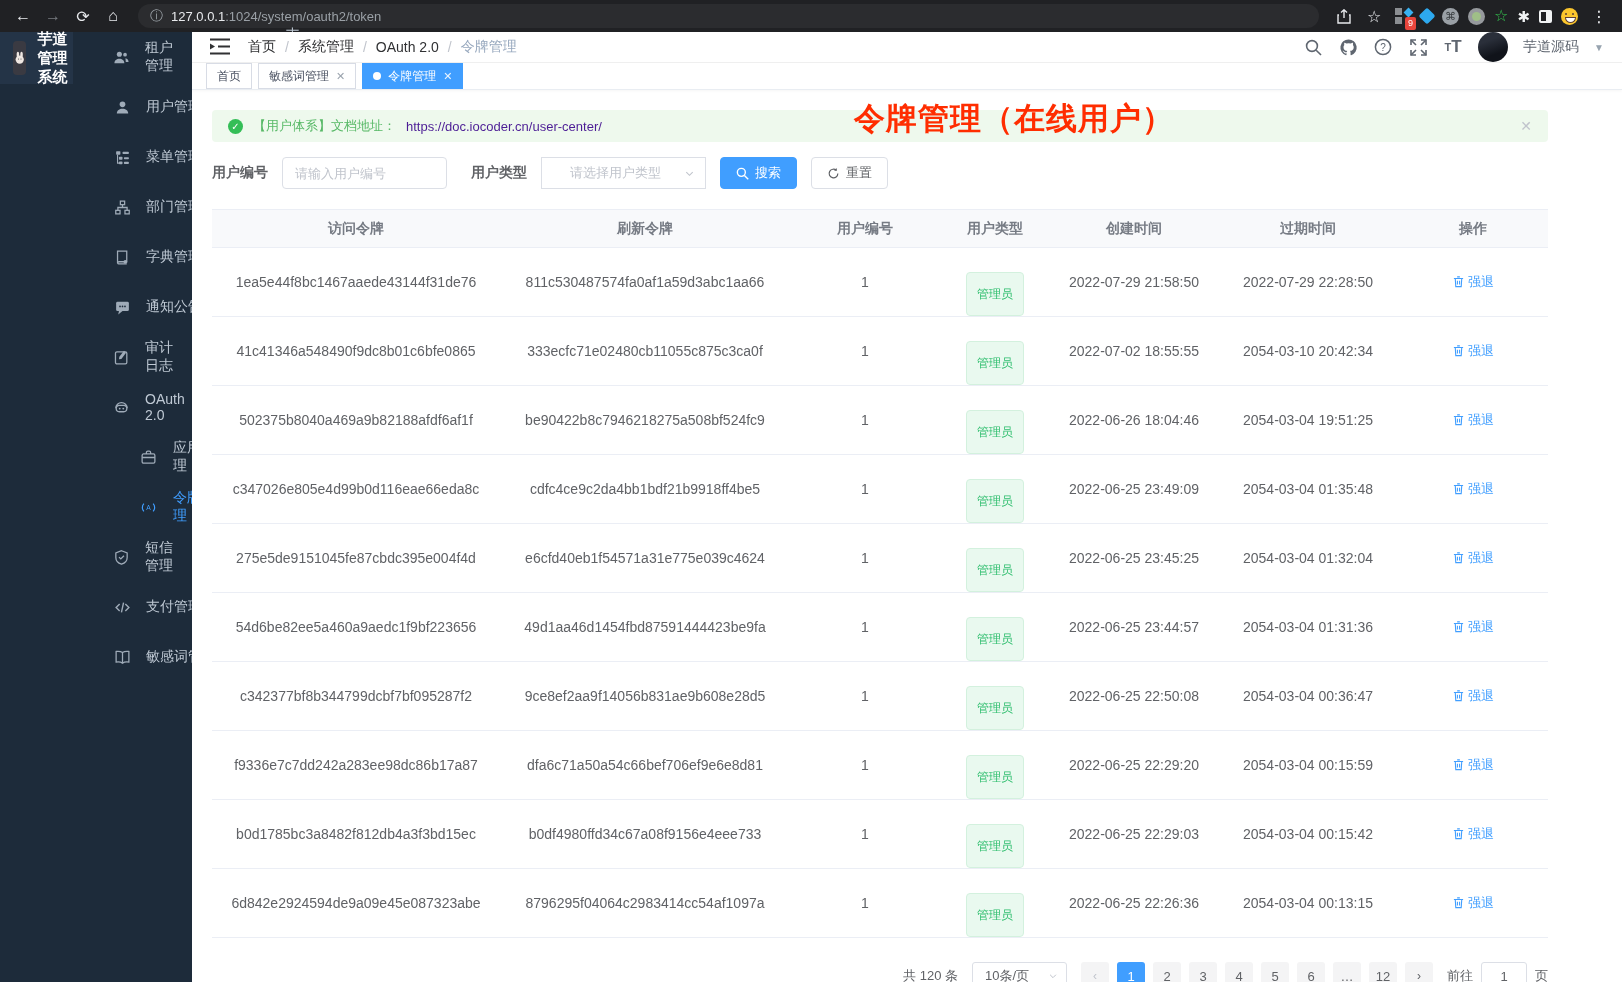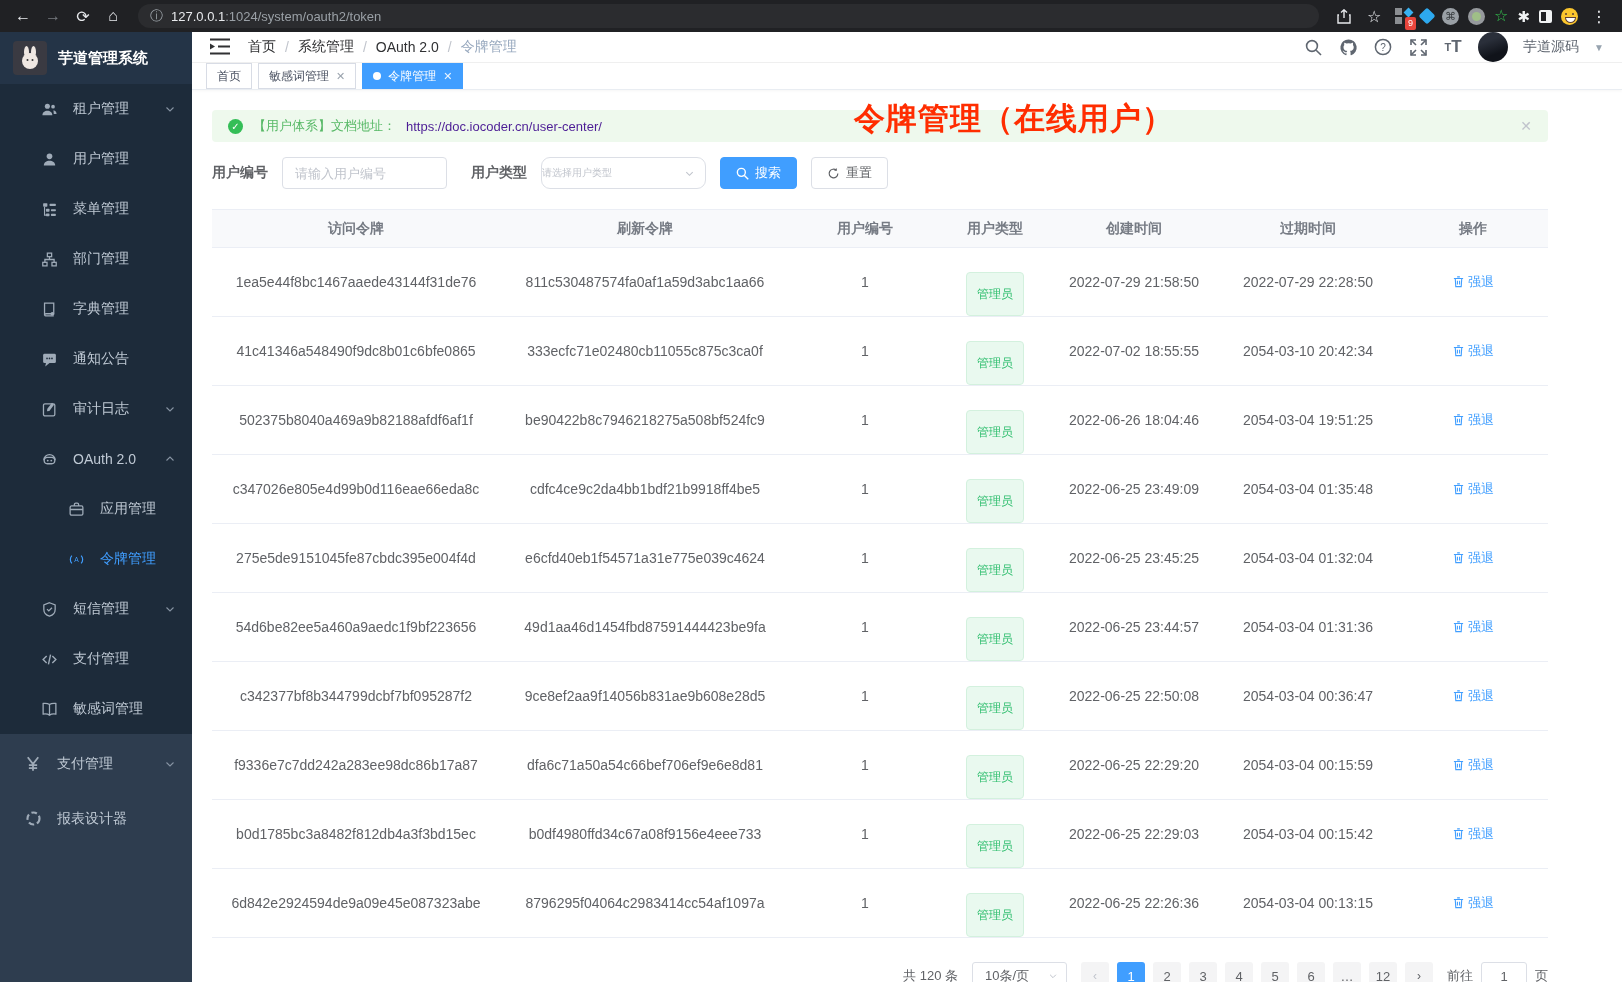--- a/index.html
+++ b/index.html
@@ -28,21 +28,21 @@
   .greendot i { width:9px; height:9px; border-radius:50%; background:#9fbf87; }
   .gstar { color:#33c24d; font-size:16px; line-height:1; }
   .wflower { color:#f1f3f4; font-size:15px; line-height:1; }
   .wsquare { width:13px; height:13px; border:2px solid #f1f3f4; border-right-width:6px; border-radius:2px; }
   .emoji { width:17px; height:17px; border-radius:50%; background:#fbc62d; position:relative; }
   .emoji:before { content:""; position:absolute; left:4px; top:5px; width:2px; height:2px; background:#5d4037; border-radius:50%; box-shadow:7px 0 0 #5d4037; }
   .emoji:after { content:""; position:absolute; left:4px; top:9px; width:9px; height:4px; background:#fff; border:1px solid #5d4037; border-radius:0 0 8px 8px; }
 
   
   .app { display:flex; height:950px; }
-  .sidebar { width:192px; background:#1d2b3a; display:flex; flex-direction:column; flex:0 0 auto;text-align:right; }
+  .sidebar { width:192px; background:#1d2b3a; display:flex; flex:0 0 auto; }
   .logo-bar { height:52px; background:#243447; display:flex; align-items:center; padding-left:13px; gap:11px; }
   .logo-img { width:34px; height:34px; border-radius:4px; background:#3a3a42; display:flex; align-items:center; justify-content:center; overflow:hidden; }
   .logo-title { color:#fff; font-size:15px; font-weight:700; }
   .side-menu { }
   .side-item { height:50px; display:flex; align-items:center; gap:15px; padding-left:40px;
     color:#bfc9d4; font-size:14px; cursor:pointer; }
   .side-item .s-icon { width:18px; height:18px; color:#9fabb8; display:flex; align-items:center; justify-content:center; font-size:15px; }
   .side-item.sub { padding-left:60px;margin-left:7px; }
   .side-item.active, .side-item.active .s-icon { color:#409eff; }
   .side-item .chev { margin-left:auto; margin-right:16px; color:#8794a3; display:flex; }
@@ -77,22 +77,22 @@
   .alert .chk { width:15px; height:15px; border-radius:50%; background:#34be57; color:#fff; font-size:10px;
     display:flex; align-items:center; justify-content:center; flex:0 0 auto; }
   .alert a { color:#4c1d95; text-decoration:none; cursor:pointer;text-align:right; }
   .alert .close { margin-left:auto; color:#c0c4cc; font-size:14px; cursor:pointer; }
 
   .filter-row { margin-top:15px; display:flex; align-items:center; font-size:14px; }
   .f-label { font-weight:700; color:#606266; margin-right:14px; }
   .f-input { width:165px; height:32px; border:1px solid #dcdfe6; border-radius:4px; padding:0 12px;
     font-size:13px; color:#606266; outline:none; }
   .f-input::placeholder { color:#c0c4cc; }
-  .f-select { width:165px; height:32px; border:1px solid #dcdfe6; border-radius:9px; padding:0 10px 0 0;
-    display:flex; align-items:center; justify-content:space-between; color:#c0c4cc; font-size:10px; cursor:pointer; }
+  .f-select { width:165px; height:32px; border:1px solid #dcdfe6; border-radius:0; padding:0 10px 0 28px;
+    display:flex; align-items:center; justify-content:space-between; color:#c0c4cc; font-size:13px; cursor:pointer; }
   .f-select .chevdn { color:#c0c4cc; display:flex; }
   .gap24 { width:24px; } .gap14 { width:14px; }
   .btn { height:32px; border-radius:4px; border:1px solid #dcdfe6; background:#fff; color:#606266;
     font-size:13px; display:flex; align-items:center; gap:6px; padding:0 15px; cursor:pointer;
     font-family:inherit; }
   .btn.primary { background:#409eff; border-color:#409eff; color:#fff; }
 
   table.grid { margin-top:20px; width:1336px; border-collapse:collapse; table-layout:fixed; }
   table.grid th { height:38px; background:#f8f9fb; color:#767b84; font-size:14px; font-weight:700;
     border-top:1px solid #ebeef5; border-bottom:1px solid #ebeef5; text-align:center; }

